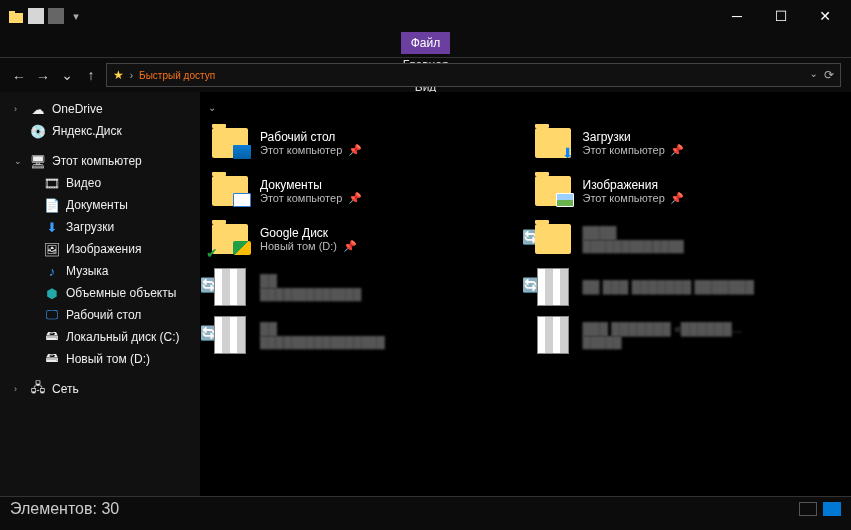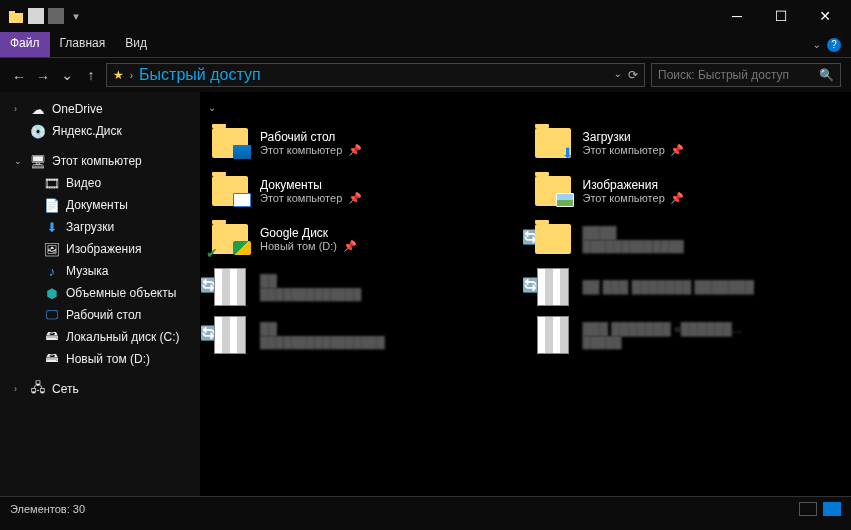--- a/index.html
+++ b/index.html
@@ -3,31 +3,31 @@
 <meta charset="utf-8">
 <style>
 * { margin:0; padding:0; box-sizing:border-box; font-family:"Segoe UI",sans-serif; }
 body { background:#0c0c0c; width:851px; height:530px; overflow:hidden; color:#fff; font-size:12px; }
 .titlebar { height:32px; display:flex; align-items:center; padding:0 8px; }
 .titlebar .qat { display:flex; gap:4px; align-items:center; }
 .qat-icon { width:16px; height:16px; display:flex; align-items:center; justify-content:center; }
 .title-highlight { border:3px solid #d32f2f; border-radius:12px; padding:2px 10px; margin-left:8px; font-size:13px; }
 .wincontrols { margin-left:auto; display:flex; gap:24px; padding-right:8px; }
 .wincontrols div { width:20px; text-align:center; font-size:14px; }
-.ribbon { height:26px; display:flex; border-bottom:1px solid #333; }
+.ribbon { height:26px; display:flex; align-items:center; border-bottom:1px solid #333;flex-direction:column; }
 .ribbon-tab { padding:4px 10px; font-size:12px; color:#ddd; }
 .ribbon-tab.file { background:#6b3fa0; color:#fff; }
 .ribbon-right { margin-left:auto; display:flex; align-items:center; gap:6px; padding-right:10px; }
 .chev { font-size:10px; color:#aaa; }
 .help { width:14px; height:14px; border-radius:50%; background:#0078d4; color:#fff; font-size:10px; display:flex; align-items:center; justify-content:center; }
 .addrbar { height:34px; display:flex; align-items:center; padding:0 10px; gap:6px; }
 .nav-btn { width:18px; text-align:center; color:#ccc; font-size:14px; }
 .addr-box { flex:1; height:24px; border:1px solid #444; display:flex; align-items:center; padding:0 6px; gap:6px; background:#111; }
 .addr-box .star { color:#ffd24d; }
-.addr-box .crumb { font-size:16px; color:#0ea5e9; }
+.addr-box .crumb { font-size:10px; color:#f97316; }
 .addr-box .tail { margin-left:auto; display:flex; gap:6px; color:#aaa; }
 .search-box { width:190px; height:24px; border:1px solid #444; display:flex; align-items:center; padding:0 6px; gap:6px; color:#888; background:#111; }
 .search-box input { flex:1; background:transparent; border:none; outline:none; color:#ccc; font-size:12px; }
 .main { display:flex; height:404px; }
 .sidebar { width:200px; background:#111; overflow:hidden; padding:6px 0; }
 .tree-item { display:flex; align-items:center; gap:6px; padding:3px 4px 3px 14px; font-size:12px; color:#eee; white-space:nowrap; }
 .tree-item.sub { padding-left:44px; }
 .tree-arrow { width:10px; font-size:9px; color:#aaa; }
 .tree-icon { width:16px; height:16px; display:flex; align-items:center; justify-content:center; font-size:13px; }
 .tree-spacer { height:8px; }
@@ -46,21 +46,21 @@
 .ov-img { background:linear-gradient(#9cd1ff 50%, #6ab24e 50%); border:1px solid #fff; }
 .ov-drive { background:linear-gradient(135deg,#20a046 50%,#fbbc05 50%); border-radius:2px; }
 .file-generic { width:32px; height:38px; background:linear-gradient(to right,#fff 0 25%,#d0d0d0 25% 50%,#fff 50% 75%,#d0d0d0 75% 100%); border:1px solid #888; }
 .overlay-sync { position:absolute; left:-8px; top:10px; color:#3b9cff; font-size:14px; }
 .overlay-check { position:absolute; left:-2px; bottom:-2px; color:#1f9b3c; font-size:14px; }
 .item-text { display:flex; flex-direction:column; }
 .item-name { font-size:12px; color:#fff; }
 .item-sub { font-size:11px; color:#bbb; display:flex; align-items:center; gap:6px; }
 .blur { color:#555; filter:blur(1.2px); }
 .pin { color:#aaa; font-size:11px; }
-.status { height:24px; border-top:1px solid #333; display:flex; align-items:center; padding:0 10px; font-size:11px; color:#ccc; background:#0c0c0c; }
+.status { height:24px; border-top:1px solid #333; display:flex; align-items:center; padding:0 10px; font-size:16px; color:#ccc; background:#0c0c0c; }
 .status .right { margin-left:auto; display:flex; gap:6px; }
 .view-btn { width:18px; height:14px; border:1px solid #555; }
 </style>
 </head>
 <body>
 
 <div class="titlebar">
   <div class="qat">
     <div class="qat-icon">
         <svg width="16" height="16">
@@ -96,24 +96,20 @@
   <div class="nav-btn">↑</div>
   <div class="addr-box">
     <span class="star">★</span>
     <span class="chev">›</span>
     <span class="crumb">Быстрый доступ</span>
     <div class="tail">
       <span class="chev">⌄</span>
       <span>⟳</span>
     </div>
   </div>
-  <div class="search-box">
-    <input placeholder="Поиск: Быстрый доступ" style="">
-    <span>🔍</span>
-  </div>
 </div>
 
 <div class="main">
   <div class="sidebar">
     <div class="tree-item">
         <span class="tree-arrow">›</span>
         <span class="tree-icon">☁</span>
         <span>OneDrive</span>
       </div>
     <div class="tree-item">

